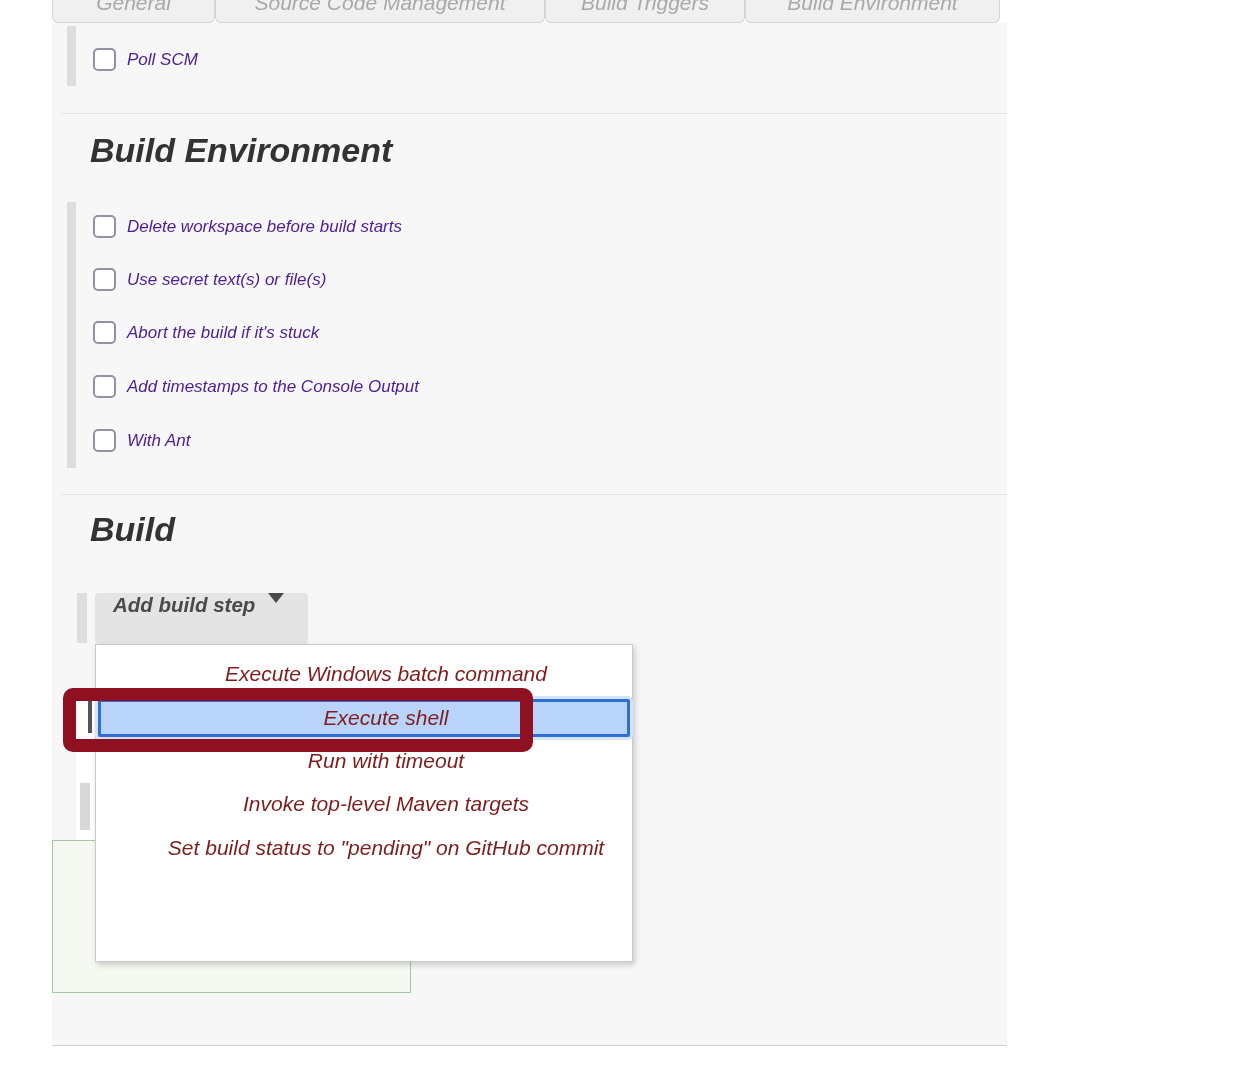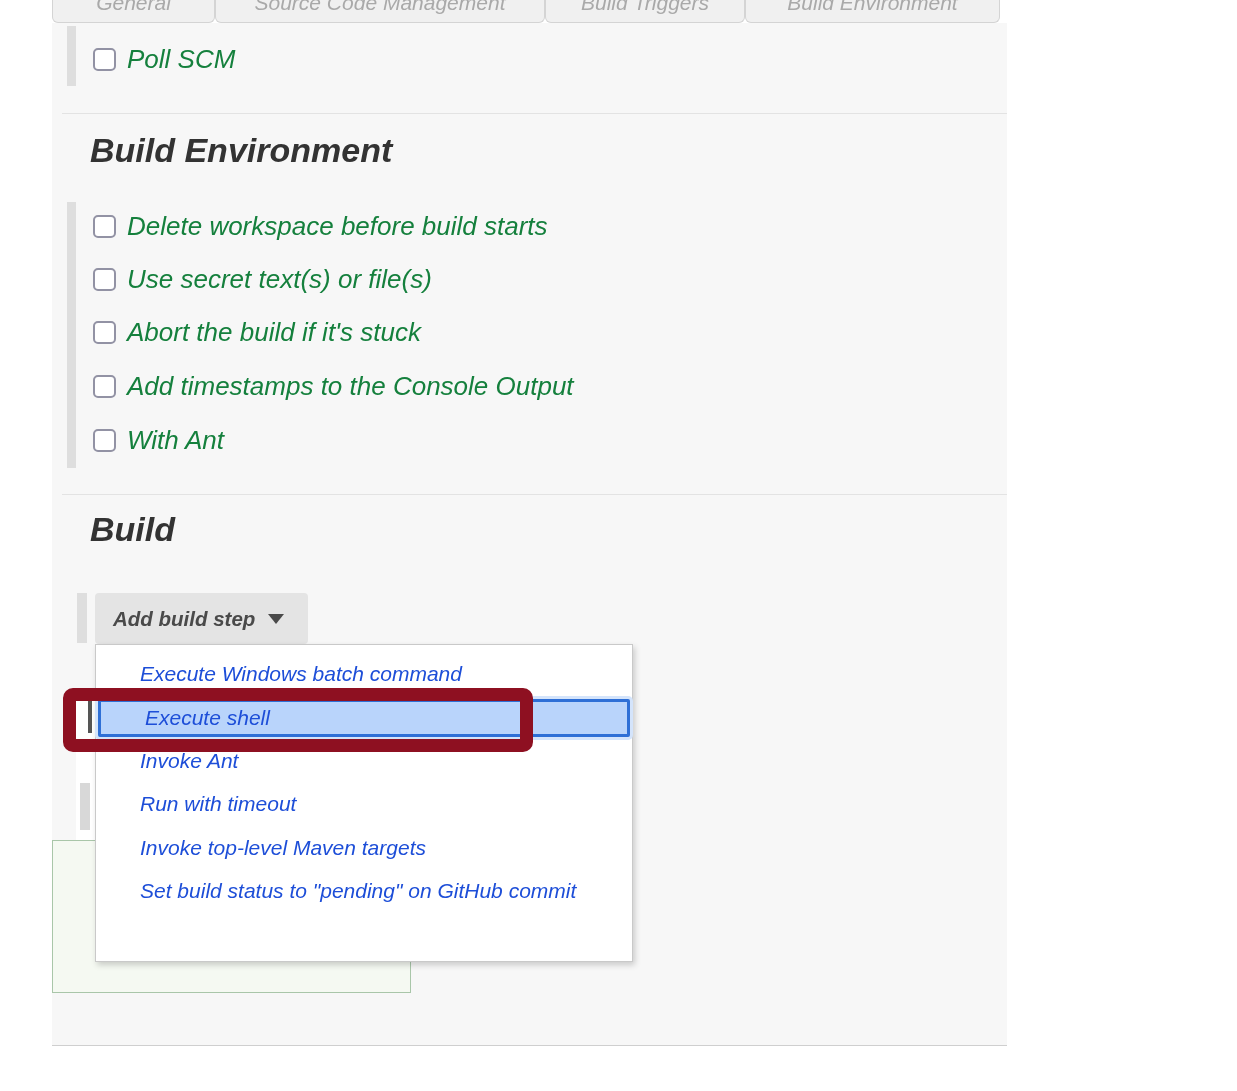--- a/index.html
+++ b/index.html
@@ -17,41 +17,41 @@
   .content{position:absolute;left:52px;top:23px;width:1185px;height:1022px;background:#f7f7f7;
            border-bottom:1px solid #cfcfcf;}
 
   .vbar{position:absolute;background:#dedede;}
   .divider{position:absolute;left:10px;right:0;height:1px;background:#e3e3e3;}
   .h2{position:absolute;left:38px;font-size:34px;font-weight:bold;color:#333333;line-height:40px;white-space:nowrap;}
 
   .optrow{position:absolute;left:41px;display:flex;align-items:center;height:23px;}
   .checkbox{box-sizing:border-box;width:23px;height:23px;background:#ffffff;
             border:2.5px solid #9292a4;border-radius:5px;flex:0 0 auto;}
-  .optlabel{margin-left:11px;font-size:26px;color:#15803d;white-space:nowrap;}
+  .optlabel{margin-left:11px;font-size:17px;color:#4c1d95;white-space:nowrap;}
 
   
   .addstep-btn{position:absolute;left:43px;top:570px;width:213px;height:51px;box-sizing:border-box;
-               background:#e4e4e4;border-radius:4px;display:flex;align-items:center;
+               background:#e4e4e4;border-radius:4px;display:flex;align-items:flex-start;
                padding-left:18px;cursor:pointer;}
   .addstep-label{font-size:20.5px;font-weight:bold;color:#4a4a4a;}
   .caret{width:0;height:0;margin-left:13px;border-left:8px solid transparent;
          border-right:8px solid transparent;border-top:10px solid #4a4a4a;}
 
   
   .hidden-white-band{position:absolute;left:24px;top:665px;width:19px;height:192px;background:#ffffff;}
   .hidden-heading-stem{position:absolute;left:36px;top:677px;width:4px;height:33px;background:#555555;}
   .hidden-section-bar{position:absolute;left:28px;top:760px;width:10px;height:47px;background:#d8d8d8;}
 
   
   .menu{position:absolute;left:43px;top:621px;width:538px;height:318px;box-sizing:border-box;
         background:#ffffff;border:1px solid #c9c9c9;box-shadow:2px 3px 6px rgba(0,0,0,0.18);
         padding-top:7px;z-index:5;}
-  .menu-item{height:43.5px;line-height:43.5px;padding-left:44px;font-size:21px;color:#1d4ed8;
-             white-space:nowrap;cursor:pointer;}
+  .menu-item{height:43.5px;line-height:43.5px;padding-left:44px;font-size:21px;color:#7f1d1d;
+             white-space:nowrap;cursor:pointer;text-align:center;}
   .menu-item.hl{box-sizing:border-box;margin:3px 2px 2px 2px;height:38px;line-height:31px;
                 background:#b9d4fb;border:3px solid #2e6fd6;border-radius:2px;
                 box-shadow:0 0 0 3px #d4e4fb;}
 
   
   .annotation-box{position:absolute;left:11px;top:665px;width:470px;height:64px;box-sizing:border-box;
                   border:13px solid #8e1021;border-radius:10px;z-index:6;pointer-events:none;}
 
   
   .footer-panel{position:absolute;left:0;top:817px;width:359px;height:153px;box-sizing:border-box;
@@ -129,21 +129,20 @@
     </div>
 
     <div class="addstep-btn">
       <span class="addstep-label">Add build step</span>
       <span class="caret"></span>
     </div>
 
     <div class="menu">
       <div class="menu-item">Execute Windows batch command</div>
       <div class="menu-item hl">Execute shell</div>
-      <div class="menu-item">Invoke Ant</div>
       <div class="menu-item">Run with timeout</div>
       <div class="menu-item">Invoke top-level Maven targets</div>
       <div class="menu-item">Set build status to "pending" on GitHub commit</div>
     </div>
 
     <div class="annotation-box"></div>
 
   </div>
 </div>
 

